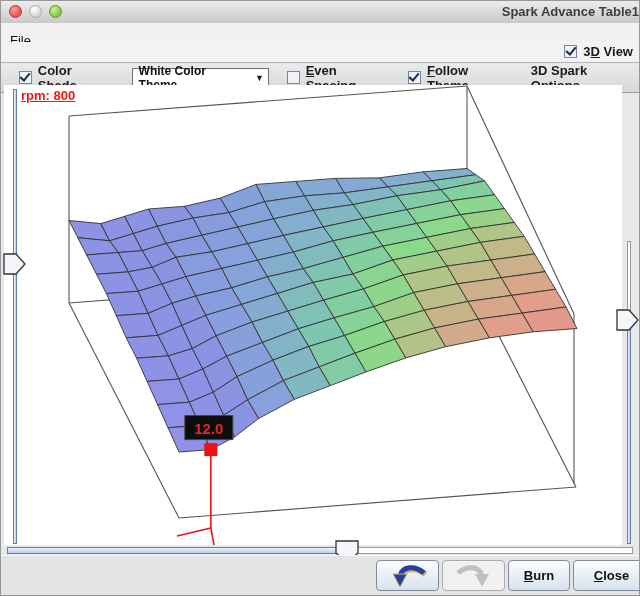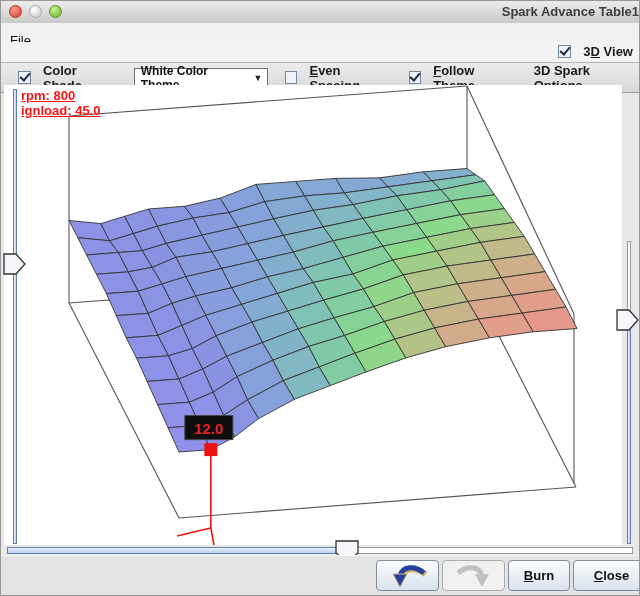--- a/index.html
+++ b/index.html
@@ -18,21 +18,21 @@
   
   .menubar{position:absolute;left:0;top:22px;width:100%;height:19px;background:#f1f1f1;
            border-bottom:1px solid #d2d2d2;font-size:13px;color:#111;}
   .menu-item{display:inline-block;padding:10px 10px 0 9px;}
   .mn{text-decoration:underline;}
   
   .viewrow{position:absolute;left:0;top:41px;width:100%;height:20px;background:#f3f3f3;}
   .viewtoggle{position:absolute;right:6px;top:2px;display:flex;align-items:center;gap:5px;
               font-size:13px;font-weight:bold;color:#1a1a1a;}
   
-  .cb{display:inline-flex;align-items:center;gap:12px;}
+  .cb{display:inline-flex;align-items:center;gap:6px;}
   .cbbox{width:13px;height:13px;background:#eef3fa;border:1px solid #7287a5;box-sizing:border-box;
          display:inline-flex;align-items:center;justify-content:center;}
   .cbbox .tick{width:4px;height:8px;border-right:2px solid #1d2c45;border-bottom:2px solid #1d2c45;
                transform:rotate(40deg);margin-top:-3px;}
   
   .toolbar{position:absolute;left:0;top:61px;width:100%;height:31px;
            background:linear-gradient(#ebebeb,#d8d8d8);
            border-top:1px solid #b3b3b3;border-bottom:1px solid #9c9c9c;
            display:flex;align-items:center;font-size:13px;font-weight:bold;color:#1a1a1a;box-sizing:border-box;}
   .toolbar .gap{width:18px;}
@@ -249,21 +249,20 @@
       <path d="M521.22,312.05L565,306L576,327.5L532.22,330.8Z" fill="rgb(229,152,140)" stroke="#333" stroke-width="0.9" stroke-linejoin="round"></path>
       <line x1="209.84" y1="448.6" x2="209.84" y2="527" stroke="#ee1111" stroke-width="1.6"></line>
       <line x1="209.84" y1="527" x2="176" y2="535" stroke="#ee1111" stroke-width="1.6"></line>
       <line x1="209.84" y1="527" x2="213" y2="544" stroke="#ee1111" stroke-width="1.6"></line>
       <rect x="203.34" y="442.1" width="13" height="13" fill="#ee1111"></rect>
       <rect x="183.84" y="414.6" width="48" height="24" fill="#0d0d0d" stroke="#444" stroke-width="1"></rect>
       <text x="207.84" y="432.6" fill="#ee2222" font-size="15" font-weight="bold" text-anchor="middle" font-family="&quot;Liberation Sans&quot;,sans-serif">12.0</text>
     </svg>
   <div class="overlay-info" style="color: rgb(255, 17, 17);">
     <div>rpm: 800</div>
-    <div>ignload: 45.0</div>
   </div>
 
   <div class="track-v filled" style="left:12px;top:88px;height:455px;"></div>
   <svg class="thumb" style="left:2px;top:252px;" width="24" height="22">
     <polygon points="1,1 13,1 22,11 13,21 1,21" fill="#f4f6f9" stroke="#333" stroke-width="1.3"></polygon>
   </svg>
 
   <div class="track-v hollow" style="left:626px;top:240px;height:72px;"></div>
   <div class="track-v filled" style="left:626px;top:328px;height:215px;"></div>
   <svg class="thumb" style="left:615px;top:308px;" width="24" height="22">

